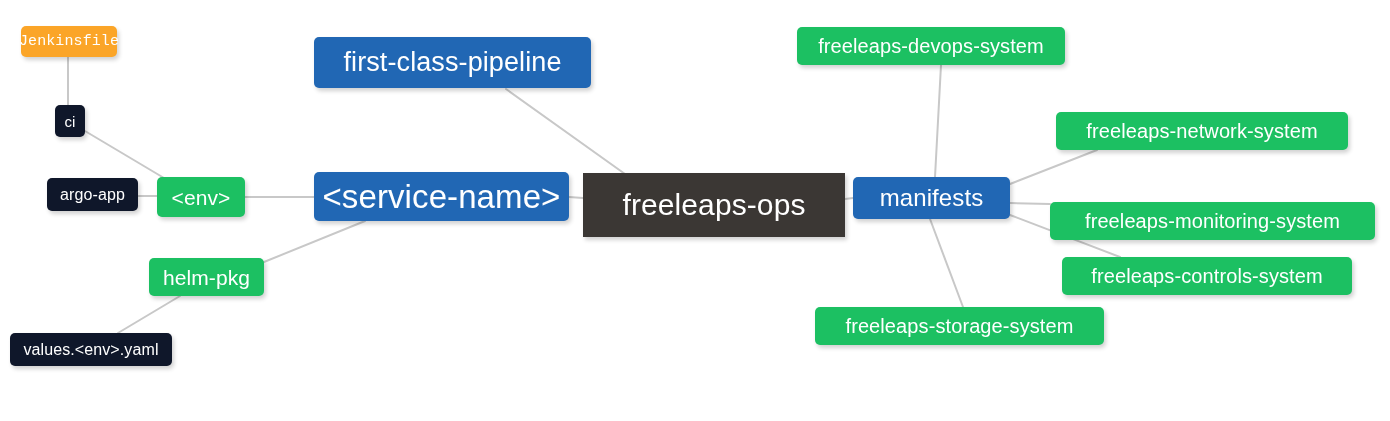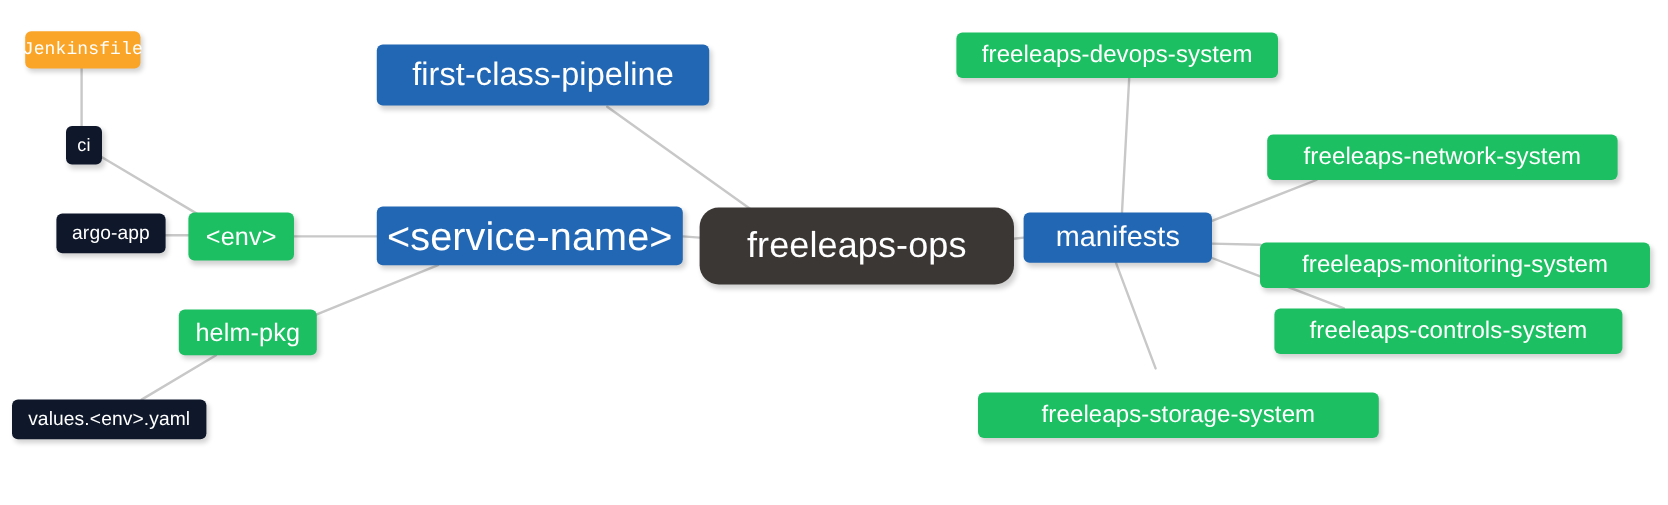--- a/index.html
+++ b/index.html
@@ -16,21 +16,21 @@
     box-sizing:border-box;
     display:flex;align-items:center;justify-content:center;
     color:#ffffff;
     border-radius:5px;
     white-space:nowrap;
     box-shadow:2px 3px 4px rgba(0,0,0,0.18);
     user-select:none;
     letter-spacing:0.1px;
   }
   .node-label{display:block;line-height:1;}
-  .n-root{background:#3b3734;border-radius:16px;}
+  .n-root{background:#3b3734;border-radius:0;}
   .n-blue{background:#2167b4;}
   .n-green{background:#1cc062;}
   .n-orange{background:#fba528;}
   .n-red{background:#0f172a;}
 </style>
 </head>
 <body>
 
 <svg id="canvas" viewBox="0 0 1390 421" xmlns="http://www.w3.org/2000/svg">
     <line x1="583" y1="198" x2="569" y2="197" class="edge" stroke="#c8c8c8"></line>
@@ -73,21 +73,21 @@
     </div>
     <div class="node n-green" style="left: 1056px; top: 112px; width: 292px; height: 38px; font-size: 20px;">
       <span class="node-label">freeleaps-network-system</span>
     </div>
     <div class="node n-green" style="left: 1050px; top: 202px; width: 325px; height: 38px; font-size: 20px;">
       <span class="node-label">freeleaps-monitoring-system</span>
     </div>
     <div class="node n-green" style="left: 1062px; top: 257px; width: 290px; height: 38px; font-size: 20px;">
       <span class="node-label">freeleaps-controls-system</span>
     </div>
-    <div class="node n-green" style="left: 815px; top: 307px; width: 334px; height: 38px; font-size: 20px; margin-top: 20px;">
+    <div class="node n-green" style="left: 815px; top: 307px; width: 289px; height: 38px; font-size: 20px;">
       <span class="node-label">freeleaps-storage-system</span>
     </div>
     <div class="node n-orange" style="left: 21px; top: 26px; width: 96px; height: 31px; font-size: 15px; font-family: Liberation Mono, monospace;">
       <span class="node-label">Jenkinsfile</span>
     </div>
     <div class="node n-red" style="left: 55px; top: 105px; width: 30px; height: 32px; font-size: 15px;">
       <span class="node-label">ci</span>
     </div>
     <div class="node n-red" style="left: 47px; top: 178px; width: 91px; height: 33px; font-size: 16px;">
       <span class="node-label">argo-app</span>

